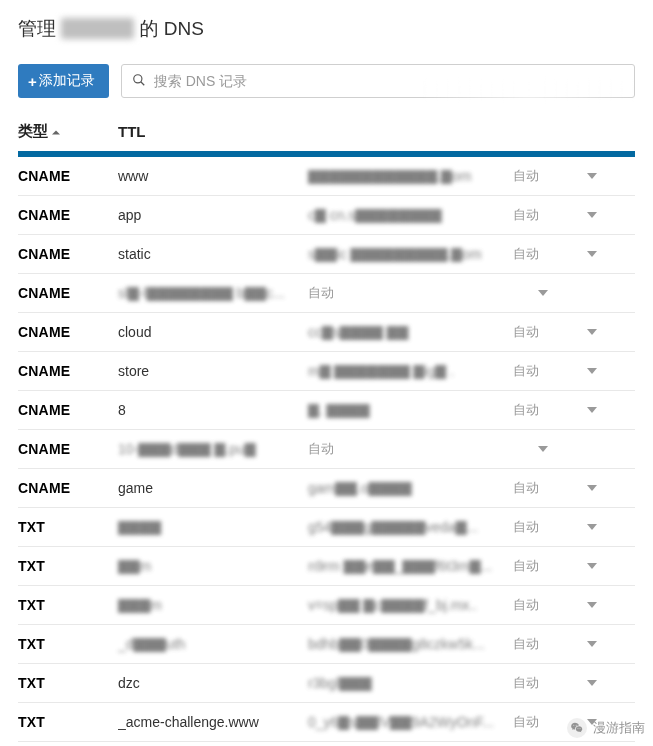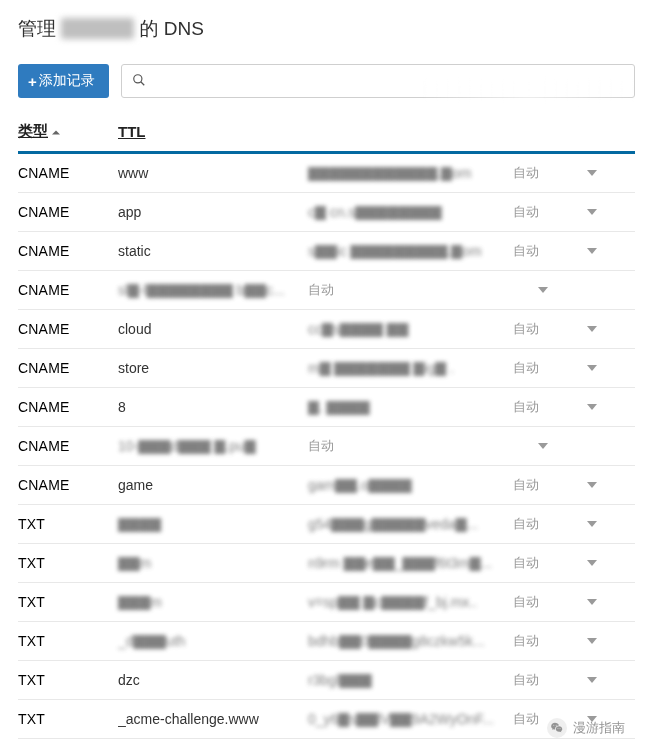--- a/index.html
+++ b/index.html
@@ -82,32 +82,31 @@
     display: grid;
     grid-template-columns: 100px 190px 205px 60px 38px;
     align-items: center;
     border-bottom: 1px solid #e8e8e8;
   }
   .thead {
     font-weight: 600;
     font-size: 15px;
     color: #222;
     padding: 10px 0;
-    border-bottom: 3px solid #0369a1;
-    text-decoration: underline;
+    border-bottom: 6px solid #0369a1;
   }
   .thead .sort {
     display: inline-flex;
     align-items: center;
     gap: 4px;
     cursor: pointer;
   }
   .thead .sort svg { width: 8px; height: 8px; fill: #666; }
   .trow { padding: 10px 0; font-size: 14px; }
-  .trow .c-type { font-weight: 400; color: #000; letter-spacing: 0.2px;}
+  .trow .c-type { font-weight: 700; color: #000; letter-spacing: 0.2px;}
   .trow .c-name, .trow .c-content {
     color: #333;
     white-space: nowrap;
     overflow: hidden;
     text-overflow: ellipsis;
     padding-right: 8px;
   }
   .trow .c-content.blurred {
     filter: blur(2.2px);
     color: #6b6b6b;
@@ -129,21 +128,21 @@
     display: flex;
     align-items: center;
     gap: 10px;
     padding: 12px 0 2px 0;
     font-size: 14px;
     color: #555;
   }
 
   .watermark {
     position: fixed;
-    right: 28px;
+    right: 8px;
     bottom: 8px;
     display: flex;
     align-items: center;
     gap: 6px;
     font-size: 13px;
     color: #888;
     opacity: 0.9;
   }
   .watermark .wm-icon {
     width: 20px; height: 20px;
@@ -171,20 +170,21 @@
       <span class="plus">+</span>
       <span>添加记录</span>
     </button>
     <div class="search-wrap">
       <span>
         <svg viewBox="0 0 24 24" fill="none" stroke-width="2">
             <circle cx="10" cy="10" r="7"></circle>
             <line x1="21" y1="21" x2="15" y2="15"></line>
           </svg>
       </span>
+      <input type="text" placeholder="搜索 DNS 记录" style="">
     </div>
   </div>
 
   <div class="table">
     <div class="thead">
       <div class="sort">
         <span>类型</span>
         <span>
           <svg viewBox="0 0 10 10">
               <polygon points="0,7 10,7 5,2"></polygon>

